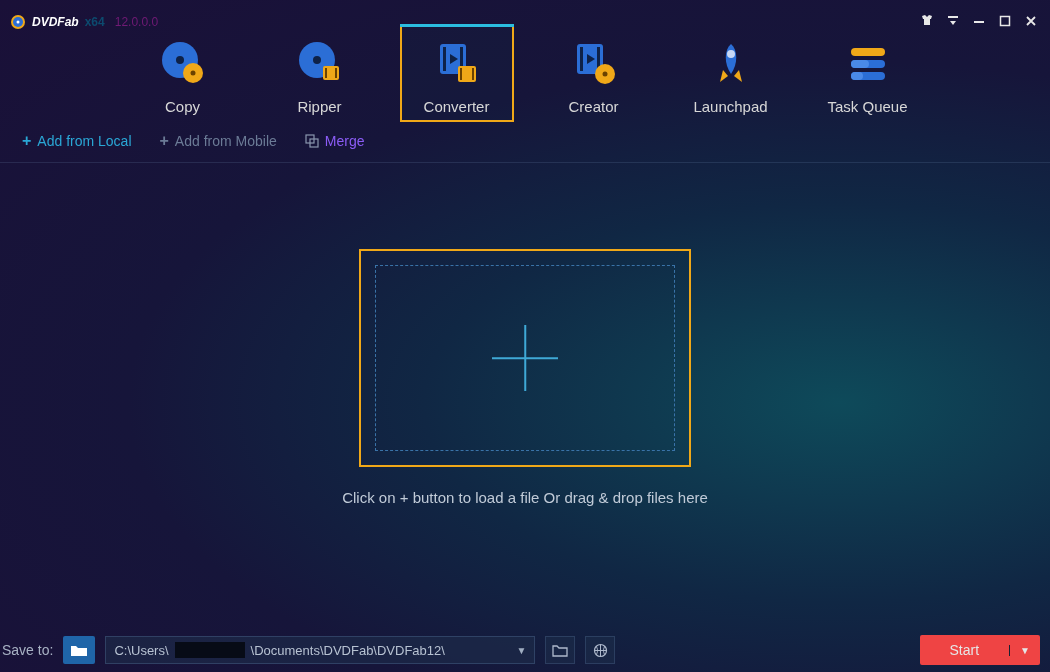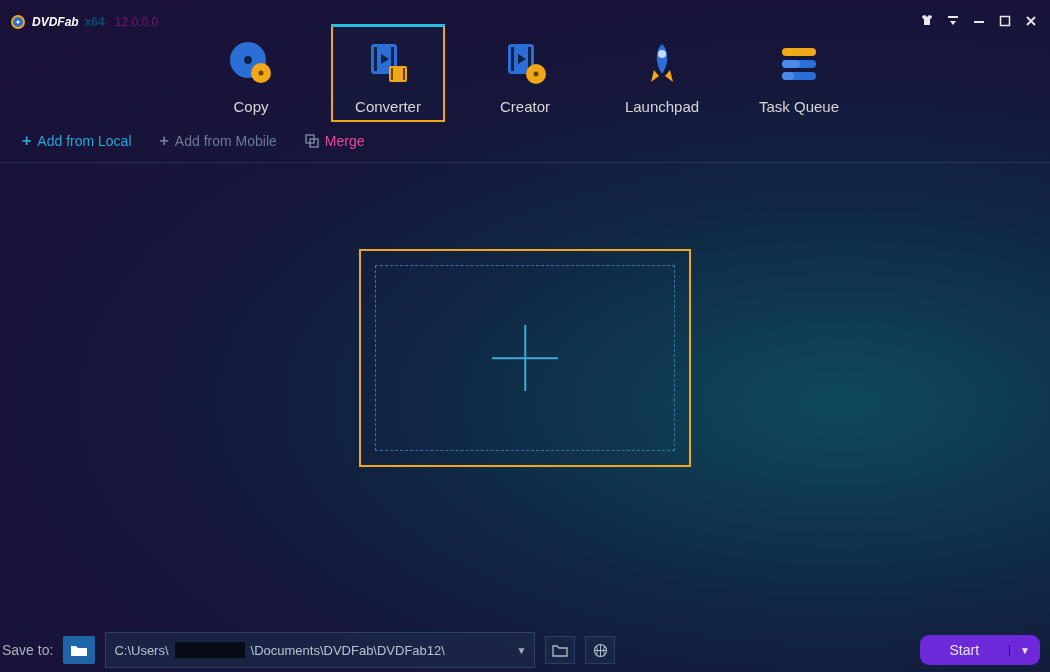--- a/index.html
+++ b/index.html
@@ -43,21 +43,21 @@
 
 .toolbar {
   display: flex; align-items: center; gap: 28px;
   padding: 10px 22px 12px 22px;
   border-bottom: 1px solid rgba(120,150,190,0.18);
   font-size: 14px;
 }
 .tool-btn { display: flex; align-items: center; gap: 6px; cursor: pointer; color: #2aa7d6; }
 .tool-btn .plus { font-size: 16px; font-weight: bold; }
 .tool-btn.muted { color: #6b7b96; }
-.tool-btn.merge { color: #ec4899; }
+.tool-btn.merge { color: #8b5cf6; }
 .merge-icon { width: 14px; height: 14px; }
 
 .dropzone-wrap {
   display: flex; flex-direction: column; align-items: center; margin-top: 86px;
 }
 .dropzone {
   width: 332px; height: 218px;
   border: 2px solid #f0a818;
   display: flex; align-items: center; justify-content: center;
   cursor: pointer;
@@ -78,34 +78,34 @@
 .bottombar {
   position: absolute; left: 0; right: 0; bottom: 0;
   height: 44px; display: flex; align-items: center;
   padding: 0 10px 0 2px; gap: 10px; font-size: 14px;
 }
 .saveto-label { color: #a8b2c4; }
 .folder-chip {
   width: 32px; height: 28px; background: #1f65a8; display: flex; align-items: center; justify-content: center; border-radius: 2px;
 }
 .path-box {
-  flex: 0 0 430px; height: 36px; background: rgba(30,45,75,0.6);
+  flex: 0 0 430px; height: 28px; background: rgba(30,45,75,0.6);
   border: 1px solid rgba(90,120,160,0.35); display: flex; align-items: center;
   padding: 0 8px; color: #b7c2d2; font-size: 13px; gap: 4px; position: relative;
 }
 .path-blackout { background:#070b16; height: 16px; width: 70px; margin: 0 2px; }
 .path-arrow { margin-left: auto; color: #a0aec2; font-size: 10px; }
 .icon-box {
   width: 30px; height: 28px; background: rgba(30,45,75,0.55);
   border: 1px solid rgba(90,120,160,0.3); display:flex; align-items:center; justify-content:center;
   color:#aeb9cc; font-size: 14px;
 }
 .start-btn {
-  margin-left: auto; height: 30px; background: #6d28d9; color: #e6e6e6;
-  display: flex; align-items: center; border-radius: 9px; font-size: 14px;
+  margin-left: auto; height: 30px; background: #ef4444; color: #e6e6e6;
+  display: flex; align-items: center; border-radius: 2px; font-size: 14px;
 }
 .start-main { padding: 0 30px; cursor: pointer; }
 .start-drop { padding: 0 10px; border-left: 1px solid #1a2233; cursor: pointer; font-size: 10px; }
 </style>
 </head>
 <body>
 
 <div class="titlebar">
   <div class="titlebar-left">
     <svg class="logo-icon" viewBox="0 0 16 16">
@@ -139,20 +139,30 @@
 
 <div class="nav">
   <div class="nav-item">
     <svg class="nav-icon" viewBox="0 0 46 46">
         <circle cx="20" cy="20" r="18" fill="#2b6ed6"></circle>
         <circle cx="20" cy="20" r="4" fill="#0e2248"></circle>
         <circle cx="33" cy="33" r="10" fill="#f0a818"></circle>
         <circle cx="33" cy="33" r="2.5" fill="#6b4200"></circle>
       </svg>
     <span>Copy</span>
+  </div>
+  <div class="nav-item">
+    <svg class="nav-icon" viewBox="0 0 46 46">
+        <circle cx="20" cy="20" r="18" fill="#2b6ed6"></circle>
+        <circle cx="20" cy="20" r="4" fill="#0e2248"></circle>
+        <rect x="26" y="26" width="16" height="14" rx="2" fill="#f0a818"></rect>
+        <rect x="28" y="28" width="2" height="10" fill="#6b4200"></rect>
+        <rect x="38" y="28" width="2" height="10" fill="#6b4200"></rect>
+      </svg>
+    <span>Ripper</span>
   </div>
   <div class="nav-item active">
     <svg class="nav-icon" viewBox="0 0 46 46">
         <rect x="6" y="4" width="26" height="30" rx="3" fill="#2b6ed6"></rect>
         <rect x="9" y="7" width="3" height="24" fill="#0e2248"></rect>
         <rect x="26" y="7" width="3" height="24" fill="#0e2248"></rect>
         <path d="M16 14 L24 19 L16 24 Z" fill="#0e2248"></path>
         <rect x="24" y="26" width="18" height="16" rx="2" fill="#f0a818"></rect>
         <rect x="26" y="28" width="2" height="12" fill="#6b4200"></rect>
         <rect x="38" y="28" width="2" height="12" fill="#6b4200"></rect>
@@ -208,20 +218,21 @@
     <span>Merge</span>
   </div>
 </div>
 
 <div class="dropzone-wrap">
   <div class="dropzone">
     <div class="dropzone-inner">
       <div class="cross"></div>
     </div>
   </div>
+  <div class="drop-hint">Click on + button to load a file Or drag &amp; drop files here</div>
 </div>
 
 <div class="bottombar">
   <span class="saveto-label">Save to:</span>
   <div class="folder-chip">
     <svg width="18" height="14" viewBox="0 0 18 14">
         <path d="M1 3 L6 3 L8 5 L17 5 L17 13 L1 13 Z" fill="#fff"></path>
       </svg>
   </div>
   <div class="path-box">

